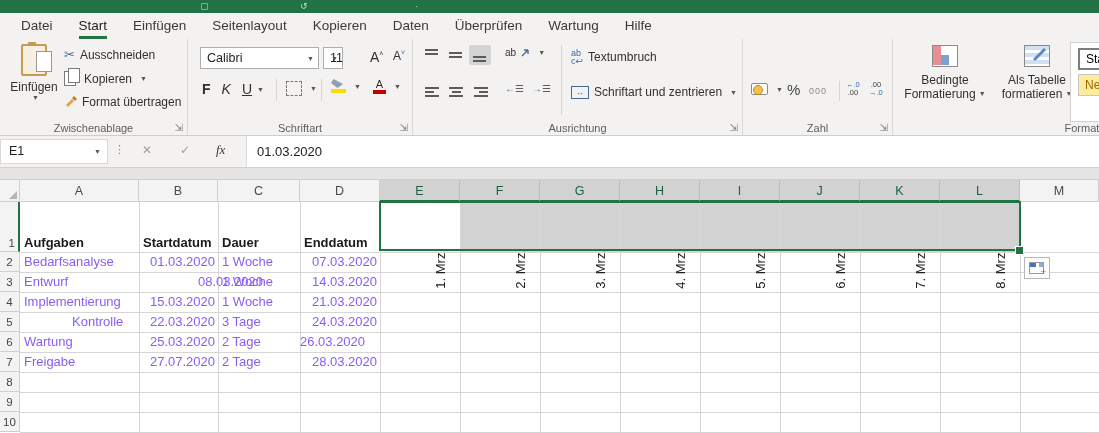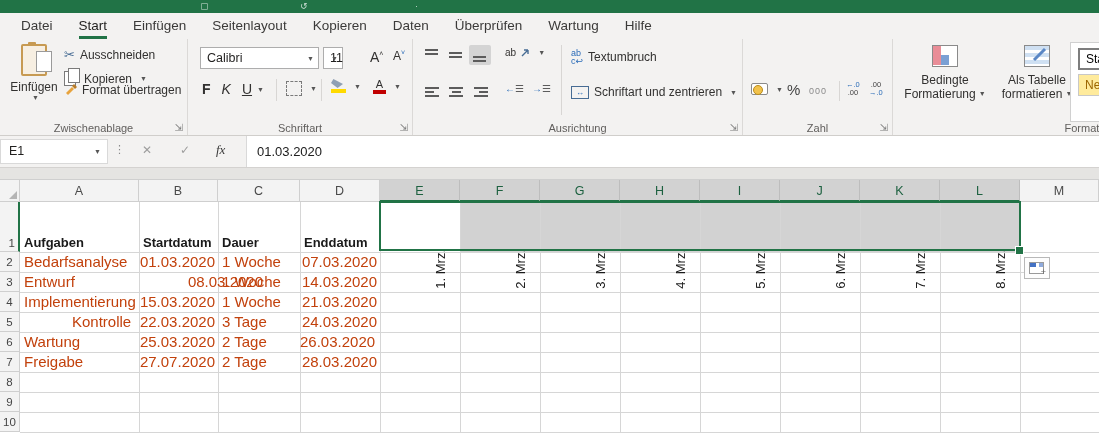--- a/index.html
+++ b/index.html
@@ -44,21 +44,21 @@
         border-bottom:1px solid #d4d2d0;box-sizing:border-box;}
   #spacer{position:absolute;left:0;top:168px;width:100%;height:12px;background:#e5e4e2;
           border-bottom:1px solid #cfcfcf;box-sizing:border-box;}
   #colhdrs{position:absolute;left:0;top:180px;height:22px;display:flex;}
   .chdr{height:22px;line-height:22px;text-align:center;font-size:12.5px;color:#4a4a4a;
         background:#f3f3f3;border-right:1px solid #cfcfcf;border-bottom:1px solid #cfcfcf;box-sizing:border-box;}
   .chdr.sel{background:#d2d2d2;color:#1d6140;border-bottom:2px solid #217346;border-right:1px solid #bdbdbd;}
   .rhdr{position:absolute;left:0;width:20px;background:#f3f3f3;border-right:1px solid #cfcfcf;
         border-bottom:1px solid #cfcfcf;box-sizing:border-box;font-size:11.5px;color:#454545;
         text-align:center;}
-  .cell{position:absolute;height:20px;line-height:20px;font-size:15px;color:#c2410c;
+  .cell{position:absolute;height:20px;line-height:20px;font-size:13px;color:#8b5cf6;
         white-space:nowrap;overflow:hidden;box-sizing:border-box;}
   .b1h{position:absolute;top:202px;height:50px;display:flex;align-items:flex-end;
        font-weight:bold;font-size:13px;color:#1a1a1a;padding-bottom:2px;box-sizing:border-box;white-space:nowrap;}
   .rotcell{position:absolute;top:202px;height:50px;width:80px;}
   .rotcell span{position:absolute;right:12px;bottom:3px;transform:rotate(-90deg);
                 transform-origin:bottom right;white-space:nowrap;font-size:13px;color:#1a1a1a;}
 </style>
 </head>
 <body>
 
@@ -94,21 +94,21 @@
       </div>
       <div class="hrow" style="left:64px;top:8px;">
         <span style="color:#476c94;font-size:13px;">✂</span>
         <span class="rbtn-lbl">Ausschneiden</span>
       </div>
       <div class="hrow" style="left:64px;top:32px;">
         <span class="copyico"></span>
         <span class="rbtn-lbl">Kopieren</span>
         <span class="chev">▼</span>
       </div>
-      <div class="hrow" style="left:64px;top:44px;justify-content:space-between;">
+      <div class="hrow" style="left:64px;top:56px;justify-content:space-between;">
         <svg width="13" height="13">
             <path d="M2 9 L8 3 L10 5 L4 11 Z" fill="#e8a33d"></path>
             <path d="M8 2 l3 3 2-2 -3-3 z" fill="#b97c28"></path>
           </svg>
         <span class="rbtn-lbl">Format übertragen</span>
       </div>
       <div class="group-label">Zwischenablage</div>
       <div class="launcher">⇲</div>
     </div>
 

